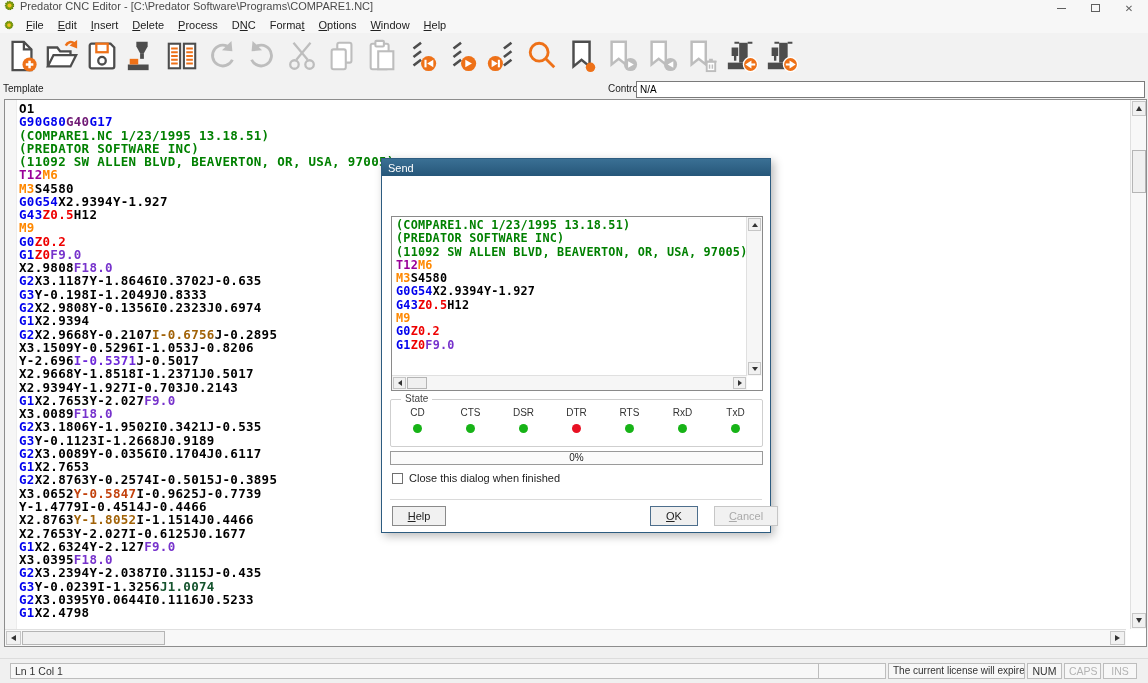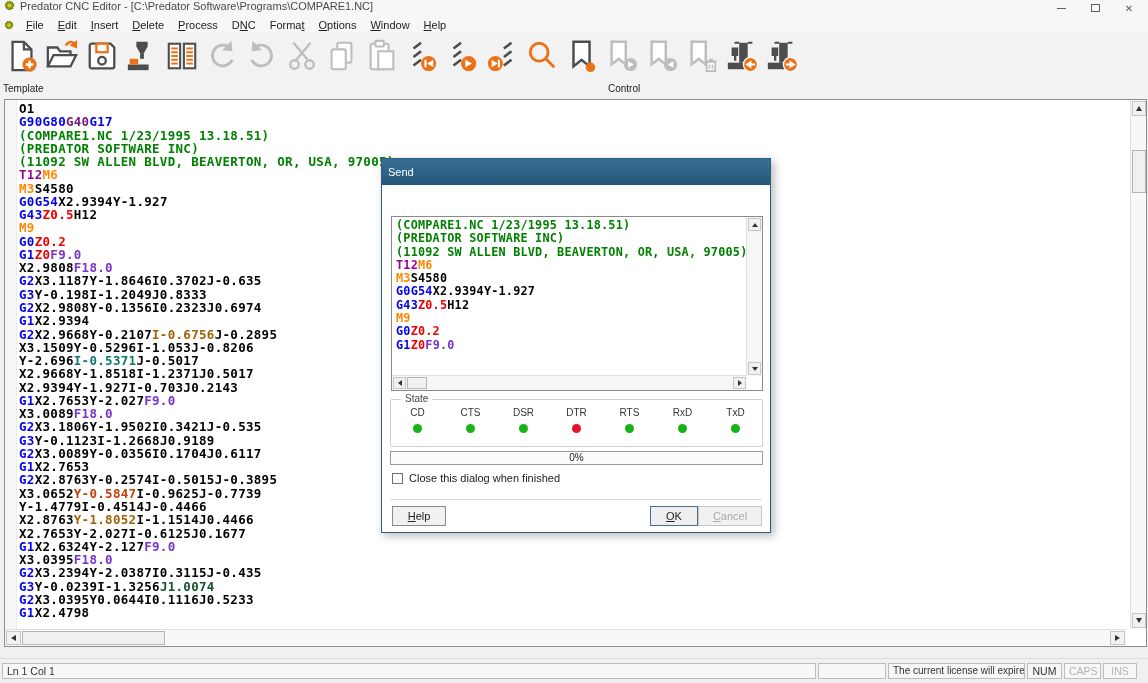--- a/index.html
+++ b/index.html
@@ -51,31 +51,31 @@
   
   .vsb{position:absolute;right:0;top:0;width:16px;bottom:17px;background:#f8f8f8;border-left:1px solid #e0e0e0;box-sizing:border-box}
   .hsb{position:absolute;left:0;bottom:0;height:17px;right:20px;background:#f8f8f8;border-top:1px solid #e0e0e0;box-sizing:border-box}
   .sb-btn{position:absolute;background:#f1f1f1;border:1px solid #c6c6c6;box-sizing:border-box;display:flex;align-items:center;justify-content:center}
   .vsb .sb-btn{left:1px;width:14px;height:15px}
   .hsb .sb-btn{top:1px;height:14px;width:15px}
   .sb-thumb{position:absolute;background:#f0f0f0;border:1px solid #b5b5b5;box-sizing:border-box}
   
   .statusbar{position:absolute;left:0;right:0;top:658px;height:25px;background:#f0f0f0;border-top:1px solid #dcdcdc}
   .panel{position:absolute;top:4px;height:16px;border:1px solid #bdbdbd;background:#f7f7f7;font-size:10.5px;line-height:14px;padding:0 4px;box-sizing:border-box;color:#333;white-space:nowrap;overflow:hidden}
-  #sp-pos{left:2px;width:814px}
+  #sp-pos{left:10px;width:814px}
   #sp-blank{left:818px;width:68px}
   #sp-lic{left:888px;width:137px;font-size:10px}
   .sp-ind{text-align:center}
   #sp-num{left:1027px;width:35px}
   #sp-caps{left:1064px;width:37px}
   #sp-ins{left:1103px;width:34px}
   .sp-ind.inactive{color:#b3b3b3}
   
   .dialog{position:absolute;left:381px;top:158px;width:390px;height:375px;background:#fff;border:1px solid #2d5c80;box-shadow:3px 3px 9px rgba(0,0,0,.28);box-sizing:border-box;z-index:10}
-  .dlg-title{height:26px;background:linear-gradient(#3a7094,#265679);color:#fff;font-size:11px;display:flex;align-items:center;padding-left:6px}
+  .dlg-title{height:17px;background:linear-gradient(#3a7094,#265679);color:#fff;font-size:11px;display:flex;align-items:center;padding-left:6px}
   .dlg-preview{position:absolute;left:9px;top:57px;width:372px;height:175px;border:1px solid #8a8a8a;background:#fff;box-sizing:border-box;overflow:hidden}
   .dlg-preview pre{position:absolute;left:4px;top:2px;margin:0;font-family:"DejaVu Sans Mono","Liberation Mono",monospace;font-weight:bold;font-size:11.8px;letter-spacing:.22px;line-height:13.3px;color:#000}
   .pv-vsb{position:absolute;right:0;top:0;width:15px;bottom:14px;background:#f6f6f6;border-left:1px solid #e0e0e0}
   .pv-vsb .sb-btn{left:1px;width:13px;height:13px}
   .pv-hsb{position:absolute;left:0;bottom:0;height:14px;right:15px;background:#f6f6f6;border-top:1px solid #e0e0e0}
   .pv-hsb .sb-btn{top:1px;height:12px;width:13px}
   .pv-hsb .sb-thumb{top:1px;height:12px;left:15px;width:20px}
   .dlg-preview .tri-dn{border-left-width:3px;border-right-width:3px;border-top-width:4px}
   .dlg-preview .tri-up{border-left-width:3px;border-right-width:3px;border-bottom-width:4px}
   .dlg-preview .tri-lf{border-top-width:3px;border-bottom-width:3px;border-right-width:4px}
@@ -86,21 +86,21 @@
   .sig{flex:1;text-align:center;padding-top:7px;font-size:10px;color:#333}
   .led{width:9px;height:9px;border-radius:50%;margin:6px auto 0}
   .progress{position:absolute;left:8px;top:292px;width:373px;height:14px;border:1px solid #9a9a9a;background:#fbfbfb;text-align:center;font-size:10px;line-height:12px;box-sizing:border-box;color:#222}
   .checkbox-row{position:absolute;left:10px;top:313px;display:flex;align-items:center;gap:6px;font-size:11px;color:#222}
   .cb{width:11px;height:11px;border:1px solid #707070;background:#fff;box-sizing:border-box}
   .dlg-sep{position:absolute;left:8px;right:8px;top:340px;height:0;border-top:1px solid #dadada;border-bottom:1px solid #fff}
   .dlg-btn{position:absolute;top:347px;height:20px;background:#f1f1f1;border:1px solid #8a8a8a;font-size:11px;text-align:center;line-height:18px;box-sizing:border-box;color:#222}
   .dlg-btn u{text-decoration:underline}
   #help-btn{left:10px;width:54px}
   #ok-btn{left:268px;width:48px;border-color:#4d6e8c;background:#efefef}
-  #cancel-btn{left:316px;width:64px;color:#aaa;border-color:#c6c6c6}
+  #cancel-btn{left:332px;width:64px;color:#aaa;border-color:#c6c6c6}
 </style>
 </head>
 <body>
 
 <div class="titlebar">
   <svg class="app-icon" viewBox="0 0 16 16">
     <circle cx="8" cy="8" r="6" fill="#7b9b08" stroke="#5d7a00" stroke-width="1.6" stroke-dasharray="2 1.4"></circle>
     <circle cx="8" cy="8" r="3" fill="#f0c020"></circle>
   </svg>
   <span class="title-text">Predator CNC Editor - [C:\Predator Software\Programs\COMPARE1.NC]</span>
@@ -293,20 +293,23 @@
         <circle cx="27" cy="27" r="7.5" fill="#ee7118" stroke="#fff" stroke-width="1.4"></circle>
         <rect x="22" y="25.9" width="6" height="2.2" fill="#fff"></rect>
         <path d="M32.5 27l-6.5-4.2v8.4z" fill="#fff"></path>
       </svg>
     </div>
   </div>
 
 <div class="combobar">
   <span class="cb-label" id="tpl-label">Template</span>
   <span class="cb-label" id="ctl-label">Control</span>
+  <div class="textbox">
+    <span class="val">N/A</span>
+  </div>
 </div>
 
 <div class="editor-frame">
   <div class="gutter"></div>
   <pre class="code" id="editor-code"><span style="color:#000000">O1</span>
 <span style="color:#0000ee">G90</span><span style="color:#0000ee">G80</span><span style="color:#701a75">G40</span><span style="color:#0000ee">G17</span>
 <span style="color:#008000">(COMPARE1.NC 1/23/1995 13.18.51)</span>
 <span style="color:#008000">(PREDATOR SOFTWARE INC)</span>
 <span style="color:#008000">(11092 SW ALLEN BLVD, BEAVERTON, OR, USA, 97005)</span>
 <span style="color:#990099">T12</span><span style="color:#ff8800">M6</span>
@@ -316,21 +319,21 @@
 <span style="color:#ff8800">M9</span>
 <span style="color:#0000ee">G0</span><span style="color:#ee0000">Z0.2</span>
 <span style="color:#0000ee">G1</span><span style="color:#ee0000">Z0</span><span style="color:#7733cc">F9.0</span>
 <span style="color:#000000">X2.9808</span><span style="color:#7733cc">F18.0</span>
 <span style="color:#0000ee">G2</span><span style="color:#000000">X3.1187</span><span style="color:#000000">Y-1.8646</span><span style="color:#000000">I0.3702</span><span style="color:#000000">J-0.635</span>
 <span style="color:#0000ee">G3</span><span style="color:#000000">Y-0.198</span><span style="color:#000000">I-1.2049</span><span style="color:#000000">J0.8333</span>
 <span style="color:#0000ee">G2</span><span style="color:#000000">X2.9808</span><span style="color:#000000">Y-0.1356</span><span style="color:#000000">I0.2323</span><span style="color:#000000">J0.6974</span>
 <span style="color:#0000ee">G1</span><span style="color:#000000">X2.9394</span>
 <span style="color:#0000ee">G2</span><span style="color:#000000">X2.9668</span><span style="color:#000000">Y-0.2107</span><span style="color:#a16207">I-0.6756</span><span style="color:#000000">J-0.2895</span>
 <span style="color:#000000">X3.1509</span><span style="color:#000000">Y-0.5296</span><span style="color:#000000">I-1.053</span><span style="color:#000000">J-0.8206</span>
-<span style="color:#000000">Y-2.696</span><span style="color:#0f766e">I-0.5371</span><span style="color:#000000">J-0.5017</span>
+<span style="color:#000000">Y-2.696</span><span style="color:#6d28d9">I-0.5371</span><span style="color:#000000">J-0.5017</span>
 <span style="color:#000000">X2.9668</span><span style="color:#000000">Y-1.8518</span><span style="color:#000000">I-1.2371</span><span style="color:#000000">J0.5017</span>
 <span style="color:#000000">X2.9394</span><span style="color:#000000">Y-1.927</span><span style="color:#000000">I-0.703</span><span style="color:#000000">J0.2143</span>
 <span style="color:#0000ee">G1</span><span style="color:#000000">X2.7653</span><span style="color:#000000">Y-2.027</span><span style="color:#7733cc">F9.0</span>
 <span style="color:#000000">X3.0089</span><span style="color:#7733cc">F18.0</span>
 <span style="color:#0000ee">G2</span><span style="color:#000000">X3.1806</span><span style="color:#000000">Y-1.9502</span><span style="color:#000000">I0.3421</span><span style="color:#000000">J-0.535</span>
 <span style="color:#0000ee">G3</span><span style="color:#000000">Y-0.1123</span><span style="color:#000000">I-1.2668</span><span style="color:#000000">J0.9189</span>
 <span style="color:#0000ee">G2</span><span style="color:#000000">X3.0089</span><span style="color:#000000">Y-0.0356</span><span style="color:#000000">I0.1704</span><span style="color:#000000">J0.6117</span>
 <span style="color:#0000ee">G1</span><span style="color:#000000">X2.7653</span>
 <span style="color:#0000ee">G2</span><span style="color:#000000">X2.8763</span><span style="color:#000000">Y-0.2574</span><span style="color:#000000">I-0.5015</span><span style="color:#000000">J-0.3895</span>
 <span style="color:#000000">X3.0652</span><span style="color:#c2410c">Y-0.5847</span><span style="color:#000000">I-0.9625</span><span style="color:#000000">J-0.7739</span>

